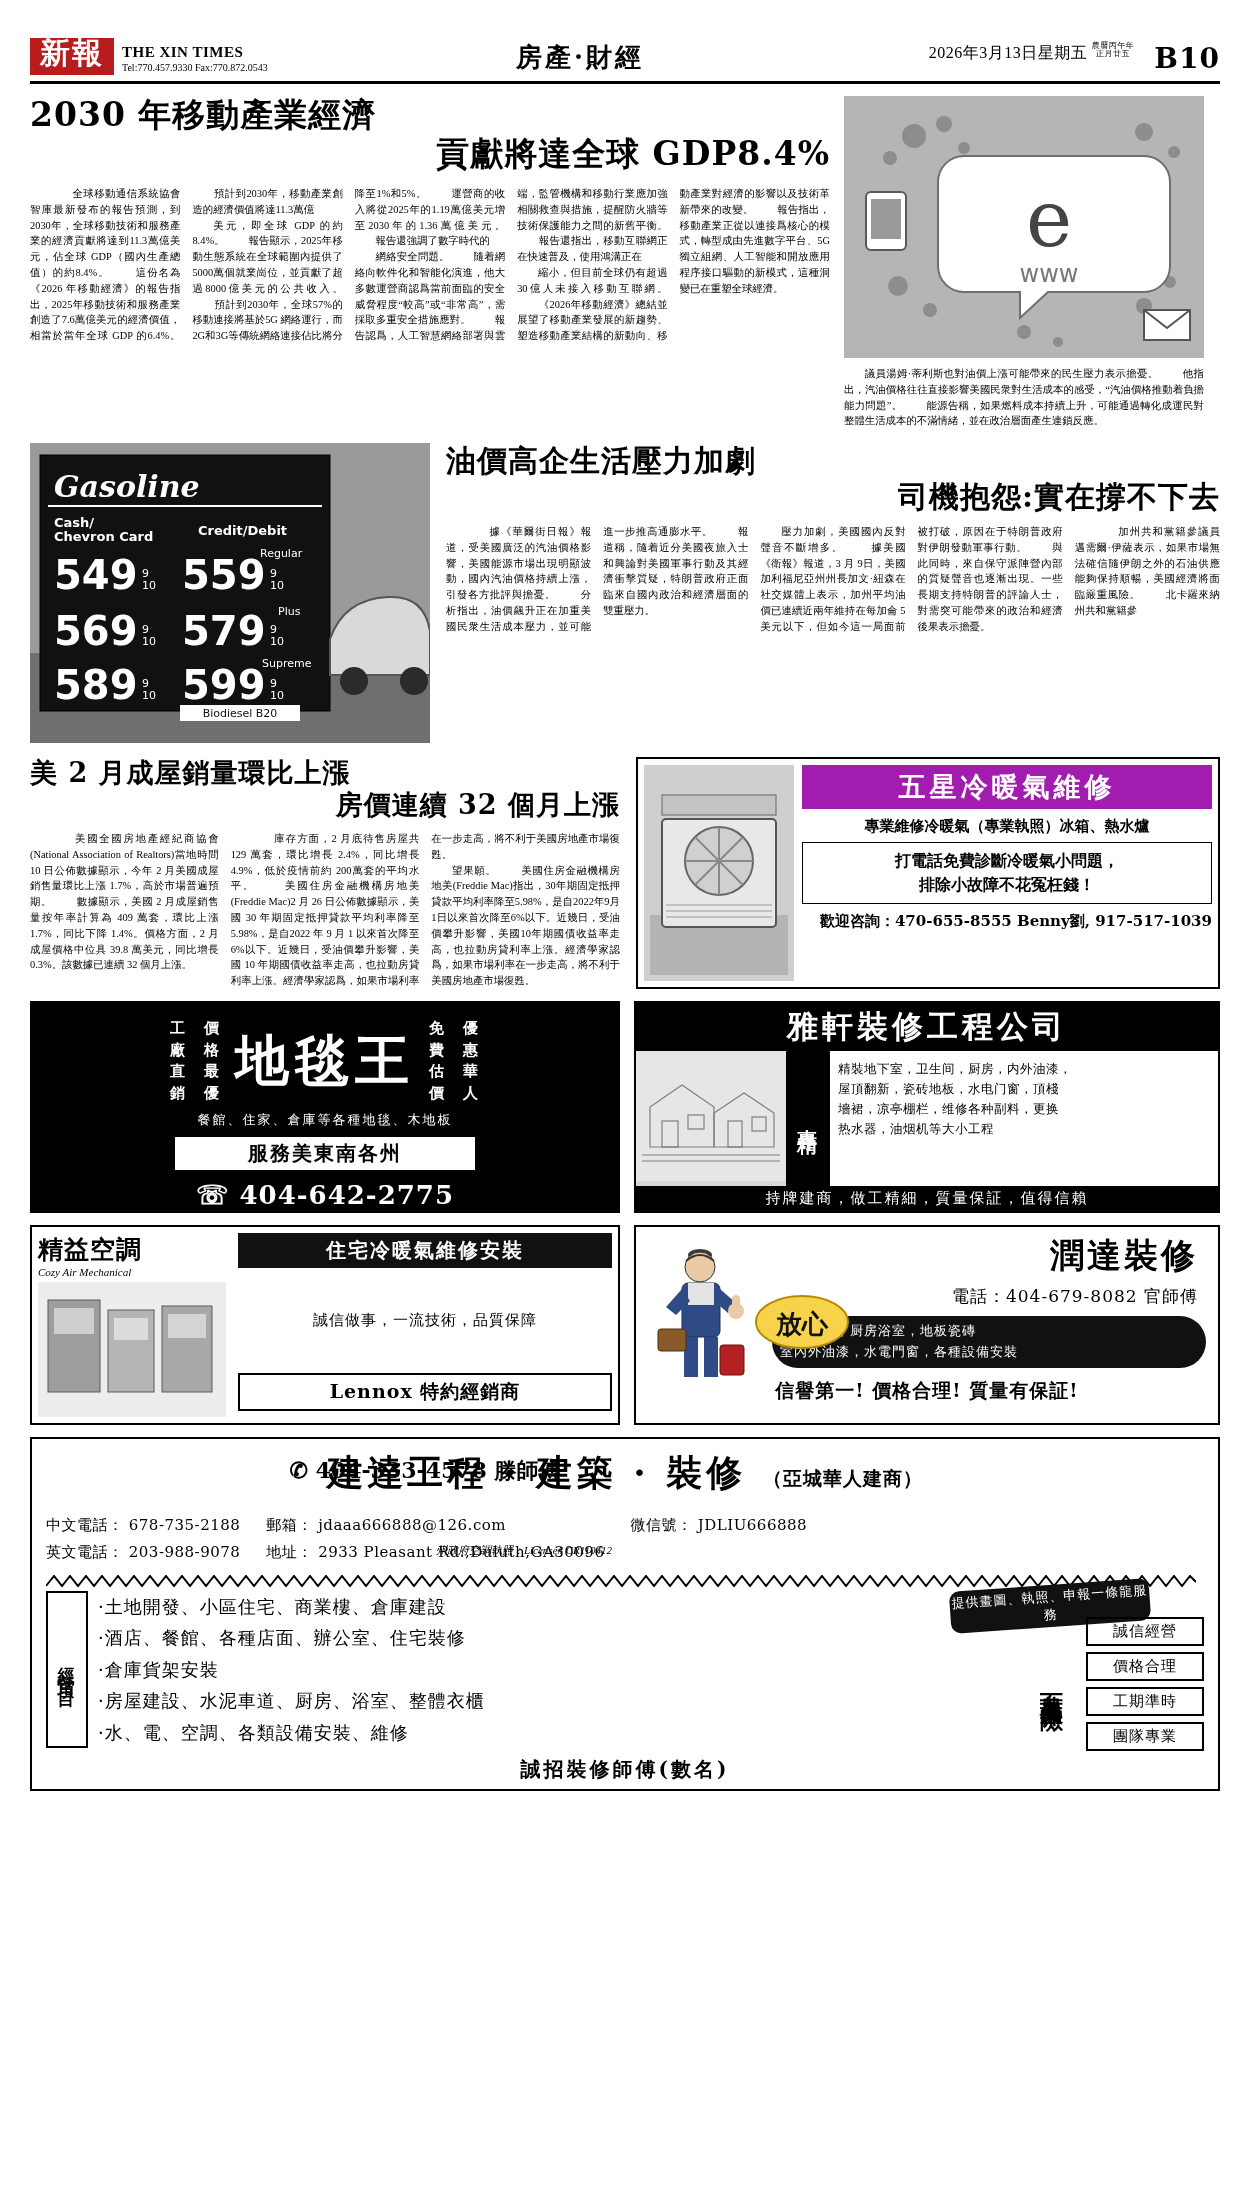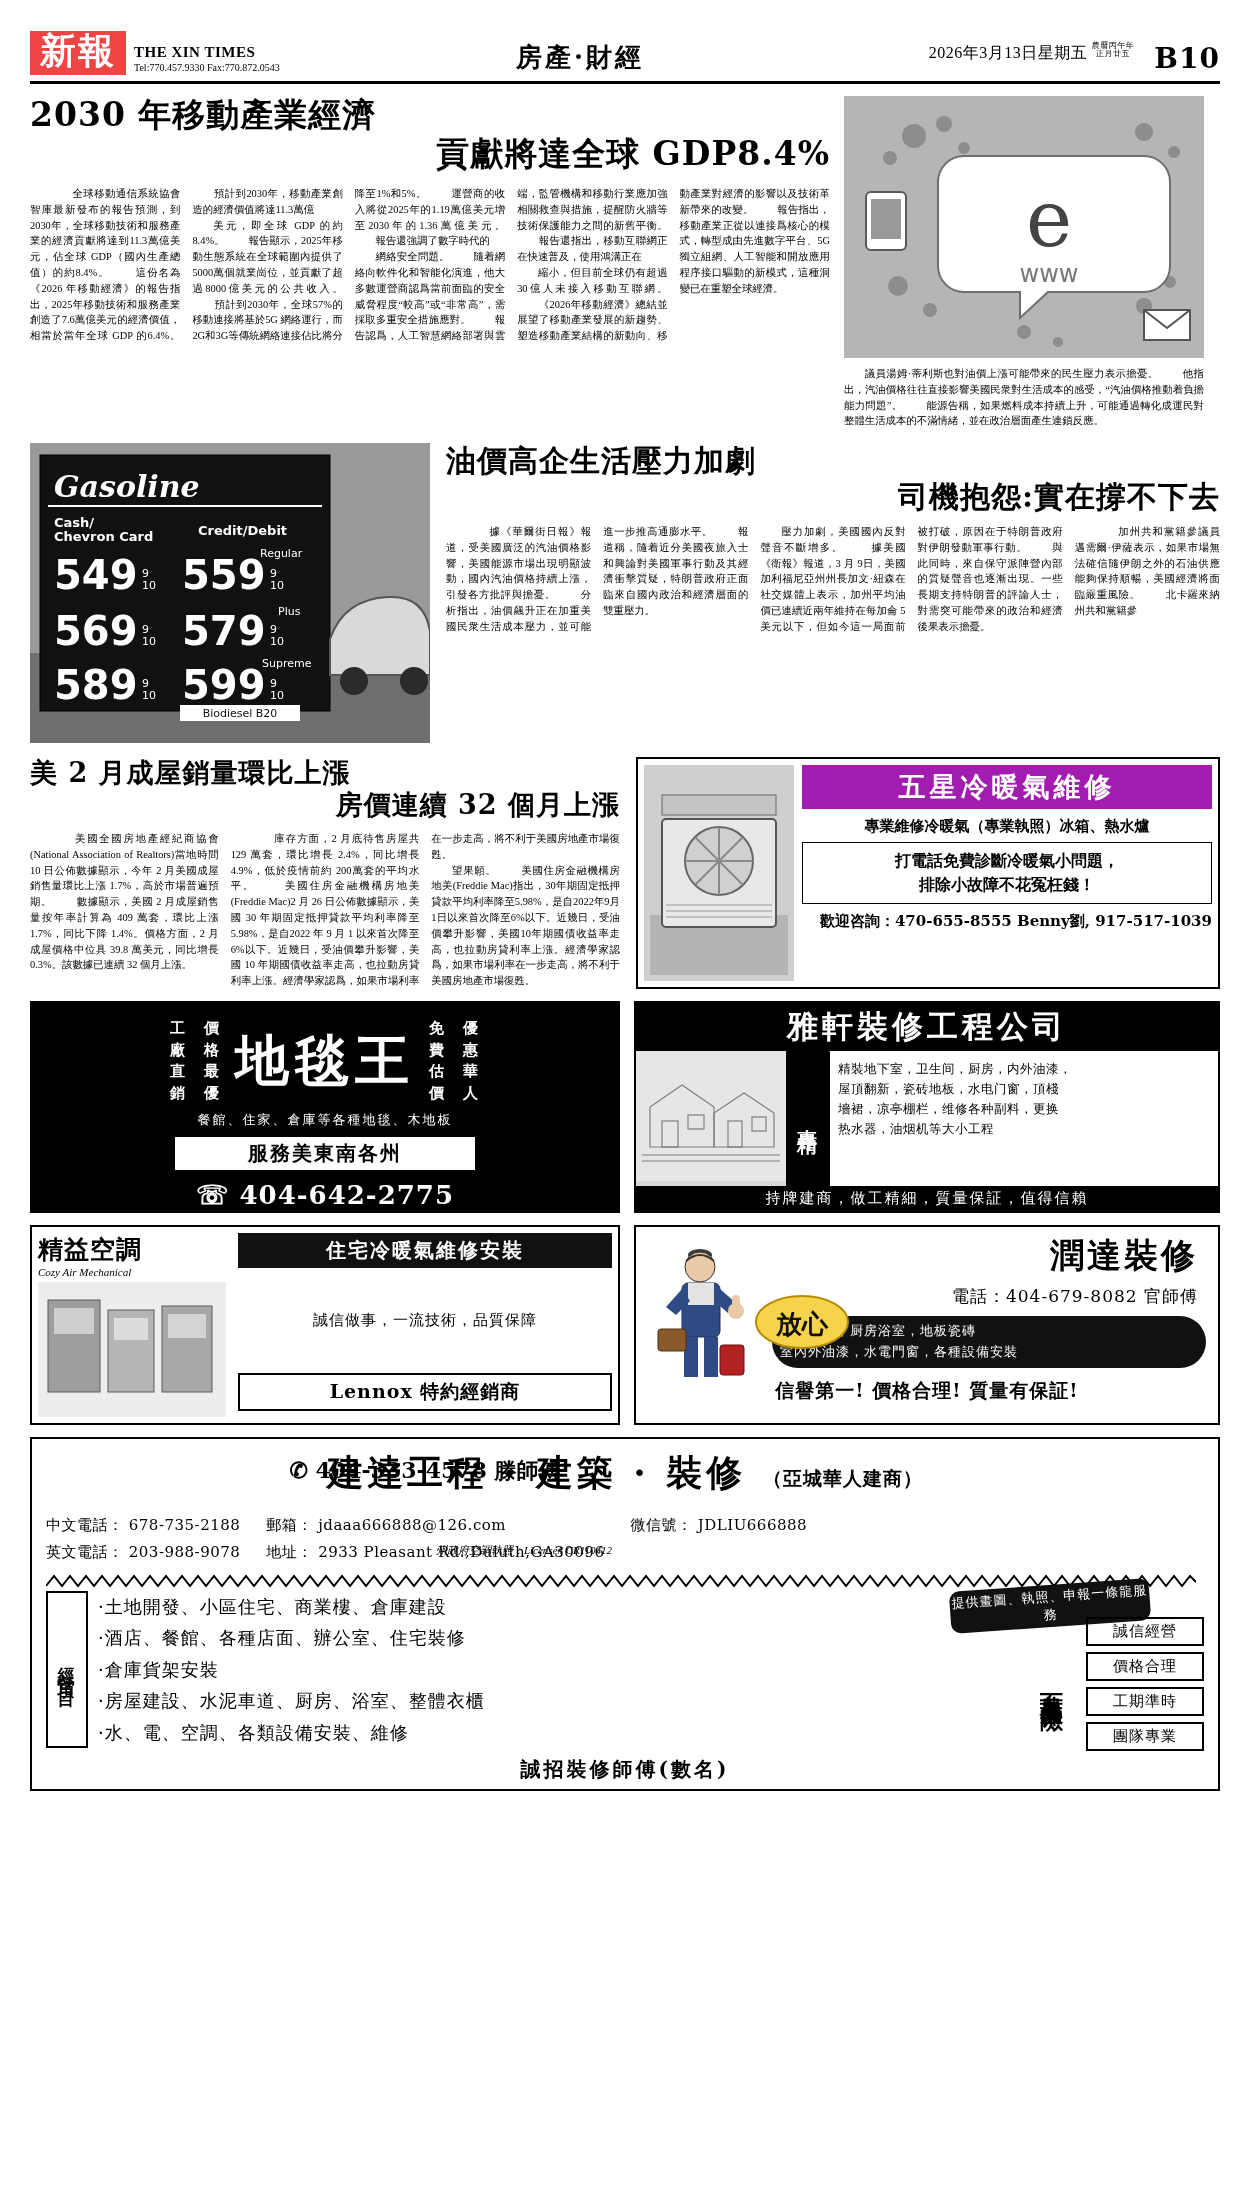--- a/index.html
+++ b/index.html
@@ -21,22 +21,22 @@
   
   .masthead {
     display: flex;
     align-items: flex-end;
     border-bottom: 3px solid #000;
     padding-bottom: 6px;
     height: 58px;
   }
   .mh-left { display: flex; align-items: flex-end; gap: 8px; width: 330px; }
   .mh-logo {
-    background: #ef4444; color: #fff; font-family: Liberation Serif, serif;
-    font-weight: bold; font-size: 36px; letter-spacing: 2px;
+    background: #b91c1c; color: #fff; font-family: Liberation Mono, monospace;
+    font-weight: bold; font-size: 30px; letter-spacing: 2px;
     padding: 2px 10px 4px 10px; line-height: 1.05;
   }
   .mh-en { line-height: 1.15; padding-bottom: 2px; }
   .mh-en .t1 { font-family: "Liberation Serif", serif; font-size: 15px; font-weight: bold; letter-spacing: .5px; }
   .mh-en .t2 { font-size: 10px; letter-spacing: 0px; }
   .mh-center { flex: 1; text-align: center; }
   .mh-center .sec {
     font-family: "DejaVu Serif", serif; font-weight: bold;
     font-size: 26px; letter-spacing: 3px;
   }

